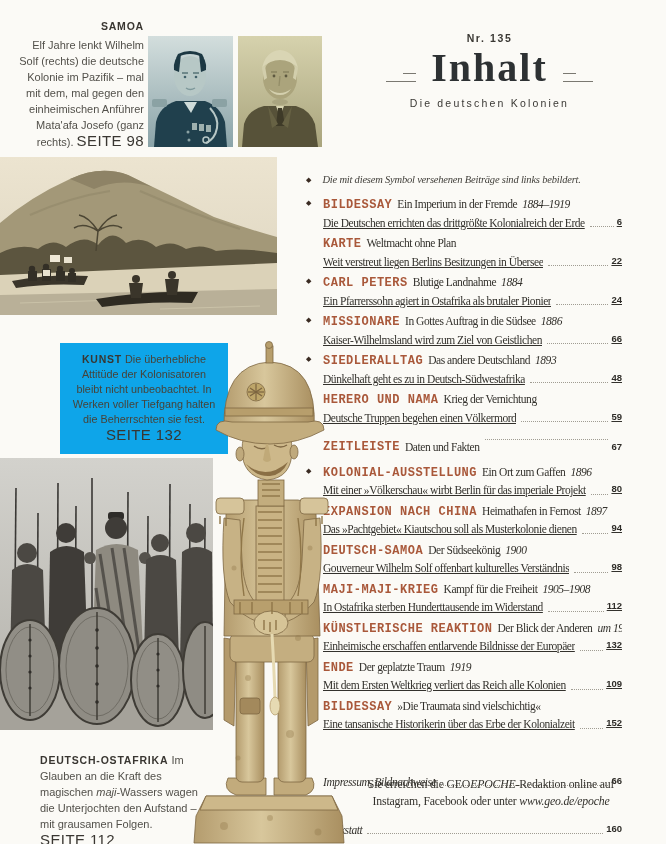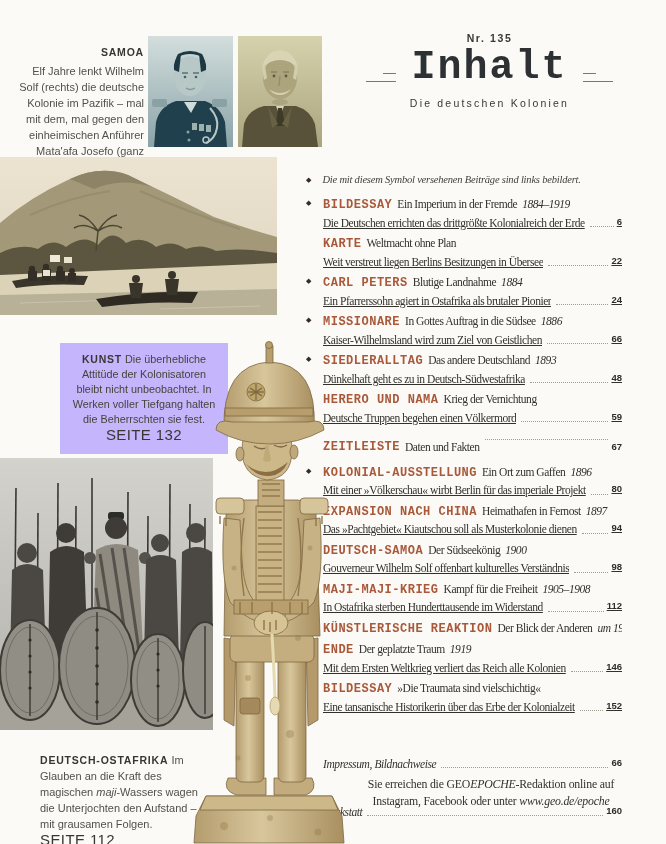--- a/index.html
+++ b/index.html
@@ -3,35 +3,35 @@
 <meta charset="utf-8">
 <style>
   html,body{margin:0;padding:0;background:#e8e6e0;}
   .page{position:relative;width:666px;height:844px;margin:0 auto;background:#fbfaf6;overflow:hidden;
         font-family:"Liberation Serif",serif;color:#33312c;}
 
   
   .cap{position:absolute;font-family:"Liberation Sans",sans-serif;font-size:11px;line-height:16px;color:#52504a;}
   .cap b{color:#393631;letter-spacing:.8px;font-size:10.5px;}
   .cap .pg-ref{color:#393631;letter-spacing:.4px;font-size:15px;font-weight:normal;text-align:right;}
-  .samoa{left:12px;top:44px;width:132px;text-align:right;}
+  .samoa{left:12px;top:18px;width:132px;text-align:right;}
   .samoa .cap-label{display:block;margin-bottom:3px;}
-  .kunst-box{left:60px;top:343px;width:146px;background:#c4b5fd;padding:9px 11px 10px;text-align:center;
+  .kunst-box{left:60px;top:343px;width:146px;background:#0ea5e9;padding:9px 11px 10px;text-align:center;
              color:#474339;font-size:10.8px;line-height:15px;}
   .ostafrika{left:40px;top:752px;width:160px;text-align:left;}
 
   
   .ph{position:absolute;display:block;}
   .ph svg{display:block;}
 
   
   .toc-header{position:absolute;left:333px;top:32px;width:313px;text-align:center;}
   .issue{font-family:"Liberation Sans",sans-serif;font-weight:bold;font-size:10.5px;letter-spacing:1.6px;color:#3a3834;}
   .title-row{display:flex;align-items:center;justify-content:center;gap:15px;margin-top:2px;}
-  .big-title{font-family:Liberation Mono, monospace;font-weight:bold;font-size:40px;line-height:44px;
+  .big-title{font-family:Liberation Serif, serif;font-weight:bold;font-size:40px;line-height:44px;
              letter-spacing:2px;color:#2d3133;text-align:center;}
   .dg{display:flex;flex-direction:column;gap:7px;transform:translateY(9px);}
   .dg span{display:block;height:1px;background:#7a7871;}
   .dg-l{align-items:flex-end;} .dg-r{align-items:flex-start;}
   .d-short{width:13px;} .d-long{width:30px;}
   .toc-subtitle{font-family:"Liberation Sans",sans-serif;font-size:10.5px;letter-spacing:2.2px;color:#3a3834;margin-top:7px;}
 
   
   .note{position:absolute;left:306px;top:173px;width:348px;display:flex;align-items:flex-start;}
   .note .sym{font-size:7px;color:#3a2b22;line-height:14px;margin-right:11px;}
@@ -480,27 +480,32 @@
         <div class="l1"><span class="cat">MAJI-MAJI-KRIEG</span><span class="ttl">Kampf für die Freiheit</span><span class="yr">1905–1908</span></div>
         <div class="l2">
           <span class="sub">In Ostafrika sterben Hunderttausende im Widerstand</span>
           <span class="leader"></span>
           <span class="pgnum">112</span>
         </div>
       </div>
       <div class="toc-entry">
         <span class="diamond">◆</span>
         <div class="l1"><span class="cat">KÜNSTLERISCHE REAKTION</span><span class="ttl">Der Blick der Anderen</span><span class="yr">um 1900</span></div>
+        <div class="l2">
+          <span class="sub">Einheimische erschaffen entlarvende Bildnisse der Europäer</span>
+          <span class="leader"></span>
+          <span class="pgnum">132</span>
+        </div>
       </div>
       <div class="toc-entry">
         <div class="l1"><span class="cat">ENDE</span><span class="ttl">Der geplatzte Traum</span><span class="yr">1919</span></div>
         <div class="l2">
           <span class="sub">Mit dem Ersten Weltkrieg verliert das Reich alle Kolonien</span>
           <span class="leader"></span>
-          <span class="pgnum">146</span>
+          <span class="pgnum">109</span>
         </div>
       </div>
       <div class="toc-entry">
         <div class="l1"><span class="cat">BILDESSAY</span><span class="ttl">»Die Traumata sind vielschichtig«</span></div>
         <div class="l2">
           <span class="sub">Eine tansanische Historikerin über das Erbe der Kolonialzeit</span>
           <span class="leader"></span>
           <span class="pgnum">152</span>
         </div>
       </div>

